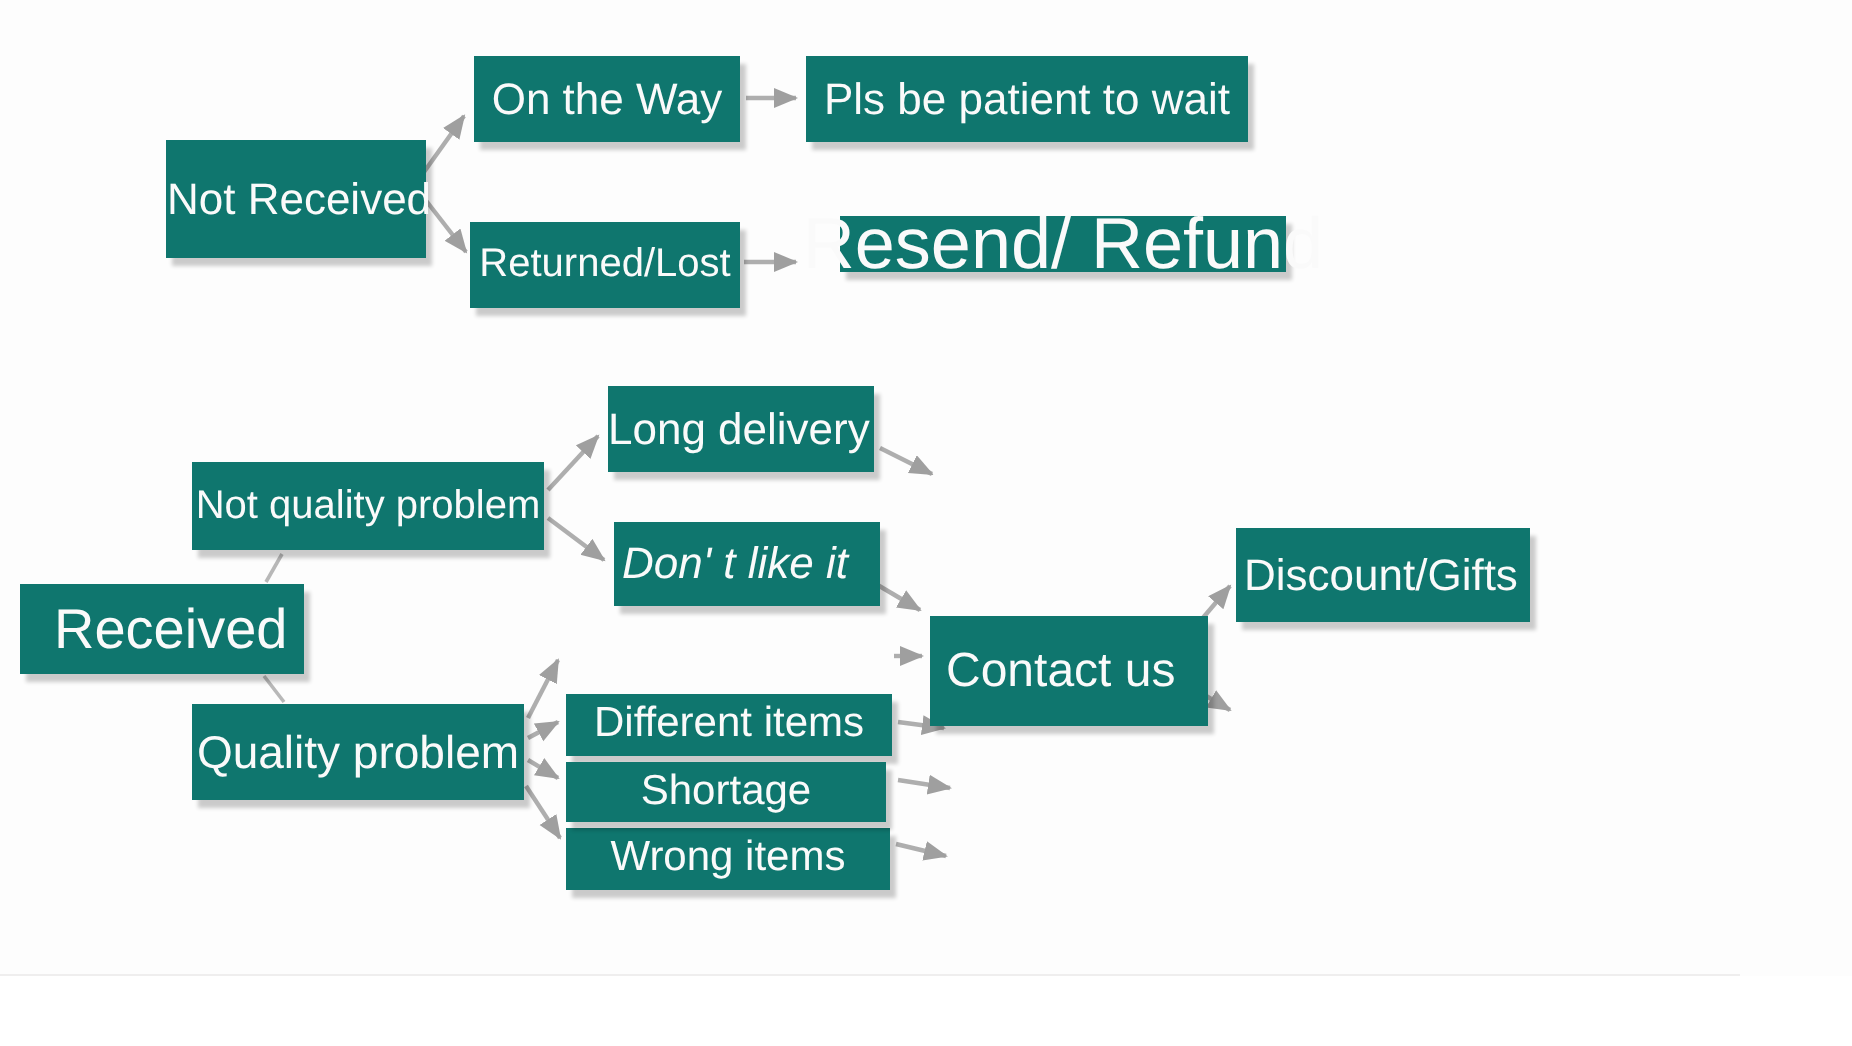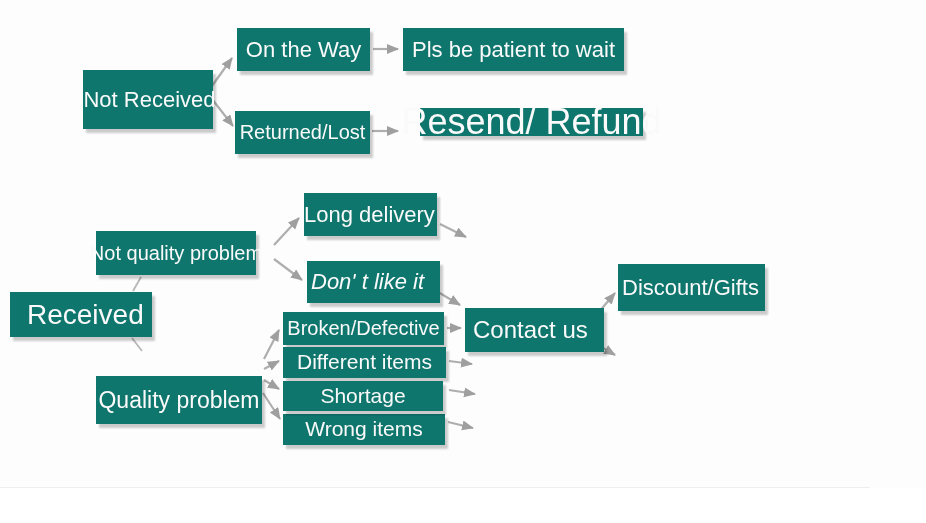--- a/index.html
+++ b/index.html
@@ -109,53 +109,50 @@
   </div>
 
   <div class="node" style="left:420px; top:108px; width:223px; height:28px; font-size:36px;">
     <span class="lbl">Resend/ Refund</span>
   </div>
 
   <div class="node left" style="left:10px; top:292px; width:125px; height:45px; font-size:28px; padding-left:17px;">
     <span class="lbl">Received</span>
   </div>
 
-  <div class="node" style="left:96px; top:231px; width:160px; height:44px; font-size:20px;">
+  <div class="node" style="left:96px; top:231px; width:176px; height:44px; font-size:20px;">
     <span class="lbl">Not quality problem</span>
   </div>
 
-  <div class="node" style="left:96px; top:352px; width:166px; height:48px; font-size:23px;margin-top:24px;">
+  <div class="node" style="left:96px; top:352px; width:166px; height:48px; font-size:23px;">
     <span class="lbl">Quality problem</span>
   </div>
 
   <div class="node left" style="left:304px; top:193px; width:133px; height:43px; font-size:22px;">
     <span class="lbl">Long delivery</span>
   </div>
 
   <div class="node left" style="left:307px; top:261px; width:129px; height:42px; font-size:22px; padding-left:4px;font-style:italic;">
     <span class="lbl">Don' t like it</span>
   </div>
 
-  <div class="node" style="left:283px; top:312px; width:161px; height:33px; font-size:20px;">
-    <span class="lbl">Broken/Defective</span>
-  </div>
 
   <div class="node" style="left:283px; top:347px; width:163px; height:31px; font-size:21px;">
     <span class="lbl">Different items</span>
   </div>
 
   <div class="node" style="left:283px; top:414px; width:162px; height:31px; font-size:21px;">
     <span class="lbl">Wrong items</span>
   </div>
 
   <div class="node" style="left:283px; top:381px; width:160px; height:30px; font-size:21px;">
     <span class="lbl">Shortage</span>
   </div>
 
-  <div class="node left" style="left:465px; top:308px; width:131px; height:44px; font-size:24px; padding-left:8px;">
+  <div class="node left" style="left:465px; top:308px; width:131px; height:55px; font-size:24px; padding-left:8px;">
     <span class="lbl">Contact us</span>
   </div>
 
   <div class="node left" style="left:618px; top:264px; width:143px; height:47px; font-size:22px; padding-left:4px;">
     <span class="lbl">Discount/Gifts</span>
   </div>
 
 
   <div id="bottom-line"></div>
   <div id="below-strip"></div>

